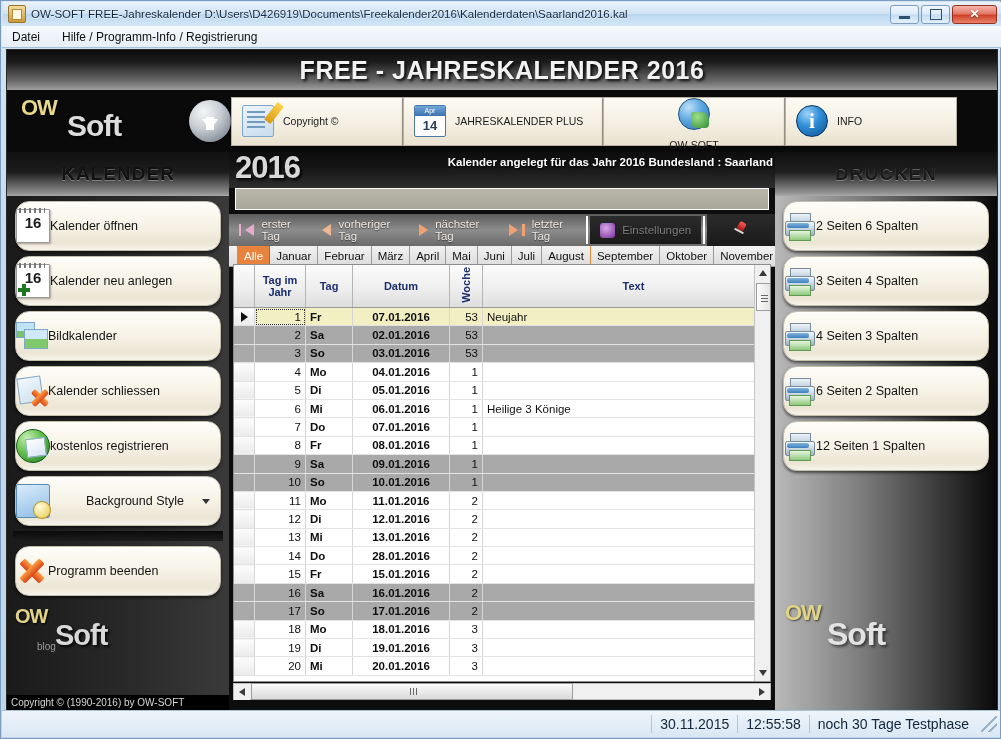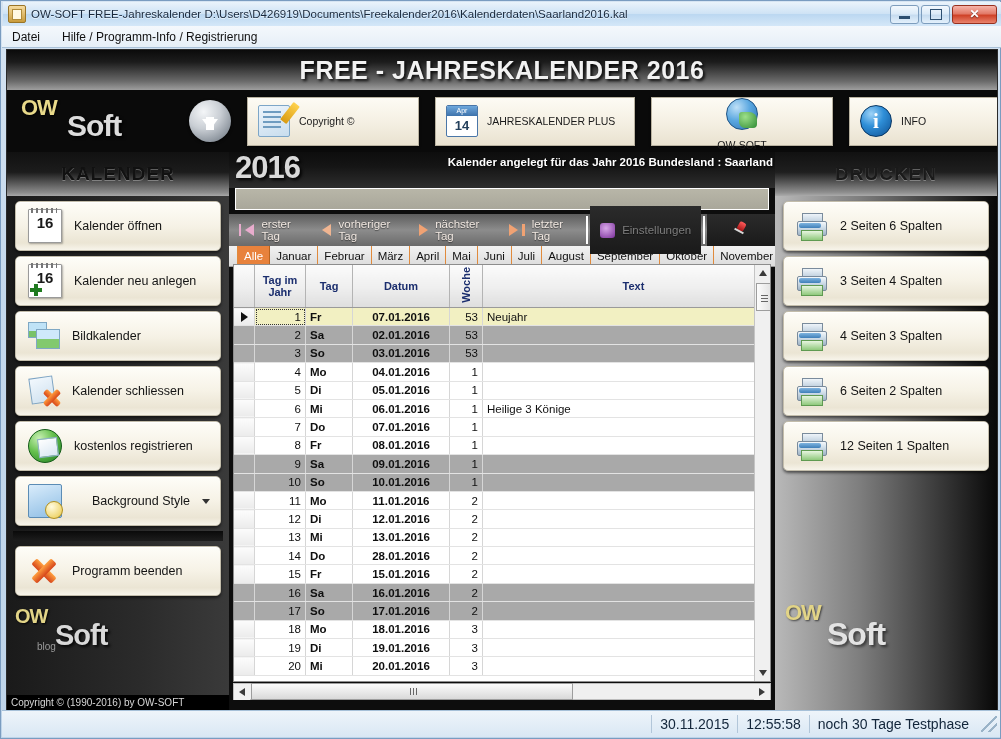--- a/index.html
+++ b/index.html
@@ -99,21 +99,21 @@
     box-shadow:0 1px 3px rgba(0,0,0,.8);display:flex;align-items:center;justify-content:center;
   }
   .dl-arrow{
     width:0;height:0;border-left:8px solid transparent;border-right:8px solid transparent;
     border-top:11px solid #ffffff;position:relative;margin-top:6px;
   }
   .dl-arrow:before{
     content:"";position:absolute;left:-4px;top:-13px;width:8px;height:13px;background:#ffffff;
   }
   .tbtn{
-    height:47px;margin-left:16px;flex:0 0 auto;cursor:pointer;
+    height:47px;flex:0 0 auto;cursor:pointer;
     background:linear-gradient(180deg,#fdfbf4 0%,#f4efe2 55%,#e9e2d0 100%);
     border:1px solid #b9b2a0;display:flex;align-items:center;padding:0 10px;gap:9px;
     box-shadow:0 1px 2px rgba(0,0,0,.6);
   }
   .tbtn .lbl{font-size:10.5px;color:#1a1a1a;line-height:1.15;text-align:center;}
   .tbtn.copyright{width:150px;}
   .tbtn.plus{width:178px;}
   .tbtn.owsoft{width:160px;flex-direction:column;}
   .tbtn.info{width:150px;}
 
@@ -189,22 +189,22 @@
     background:linear-gradient(180deg,#111 0%,#1f1f1f 46%,#8f8f8f 92%,#ababab 100%);
   }
   .side-head .t{
     font-size:19px;font-weight:bold;color:#1a1a1a;letter-spacing:1px;
     text-shadow:0 1px 0 rgba(255,255,255,.30);
   }
   .side.left .side-head .t{color:#111;}
   .sbtn{
     margin:5px 8px;height:48px;cursor:pointer;
     background:linear-gradient(180deg,#fefdf8 0%,#f6f2e6 50%,#ebe5d4 85%,#f7f4ea 100%);
-    border:1px solid #c3bdab;border-radius:5px;
-    display:flex;align-items:center;padding:0 12px;gap:12px;
+    border:1px solid #c3bdab;border-radius:14px;
+    display:flex;align-items:center;padding:0 0;gap:0;
     box-shadow:0 2px 3px rgba(0,0,0,.55), inset 0 1px 0 #fff;
     position:relative;
   }
   .sbtn .slbl{font-size:12.5px;color:#141414;}
   .sbtn.with-arrow .slbl{flex:1;text-align:center;}
   .sbtn .caret{
     position:absolute;right:10px;top:50%;margin-top:-2px;
     width:0;height:0;border-left:4px solid transparent;border-right:4px solid transparent;
     border-top:5px solid #333;
   }
@@ -357,21 +357,21 @@
     font-size:11.5px;color:#efe6df;text-shadow:0 1px 1px rgba(0,0,0,.5);
   }
   .tri{width:0;height:0;flex:0 0 auto;}
   .tri.l{border-top:6px solid transparent;border-bottom:6px solid transparent;border-right:9px solid #e8accd;}
   .tri.l2{border-top:6px solid transparent;border-bottom:6px solid transparent;border-right:9px solid #f0b591;}
   .tri.r{border-top:6px solid transparent;border-bottom:6px solid transparent;border-left:9px solid #f0a273;}
   .tri.r2{border-top:6px solid transparent;border-bottom:6px solid transparent;border-left:9px solid #f0a273;}
   .bar-l{width:3px;height:12px;background:#e8accd;margin-right:-3px;}
   .bar-r{width:3px;height:12px;background:#f0a273;margin-left:-3px;}
   .navsep{width:2px;height:28px;background:#ffffff;margin:0 2px;}
-  .navbtn.dark{background:linear-gradient(180deg,#2b2b2b,#1a1a1a);color:#7d7d7d;height:48px;flex:1;}
+  .navbtn.dark{background:linear-gradient(180deg,#2b2b2b,#1a1a1a);color:#7d7d7d;height:28px;flex:1;}
   .navbtn.pin{background:linear-gradient(180deg,#2b2b2b,#1a1a1a);width:56px;justify-content:center;height:32px;}
   .gearic{
     width:15px;height:15px;border-radius:3px;flex:0 0 auto;
     background:radial-gradient(circle at 40% 35%,#d8a8e8,#7a2f9a);
   }
   .pinic{
     width:16px;height:16px;position:relative;
   }
   .pinic:before{
     content:"";position:absolute;left:5px;top:0;width:7px;height:9px;border-radius:2px;

